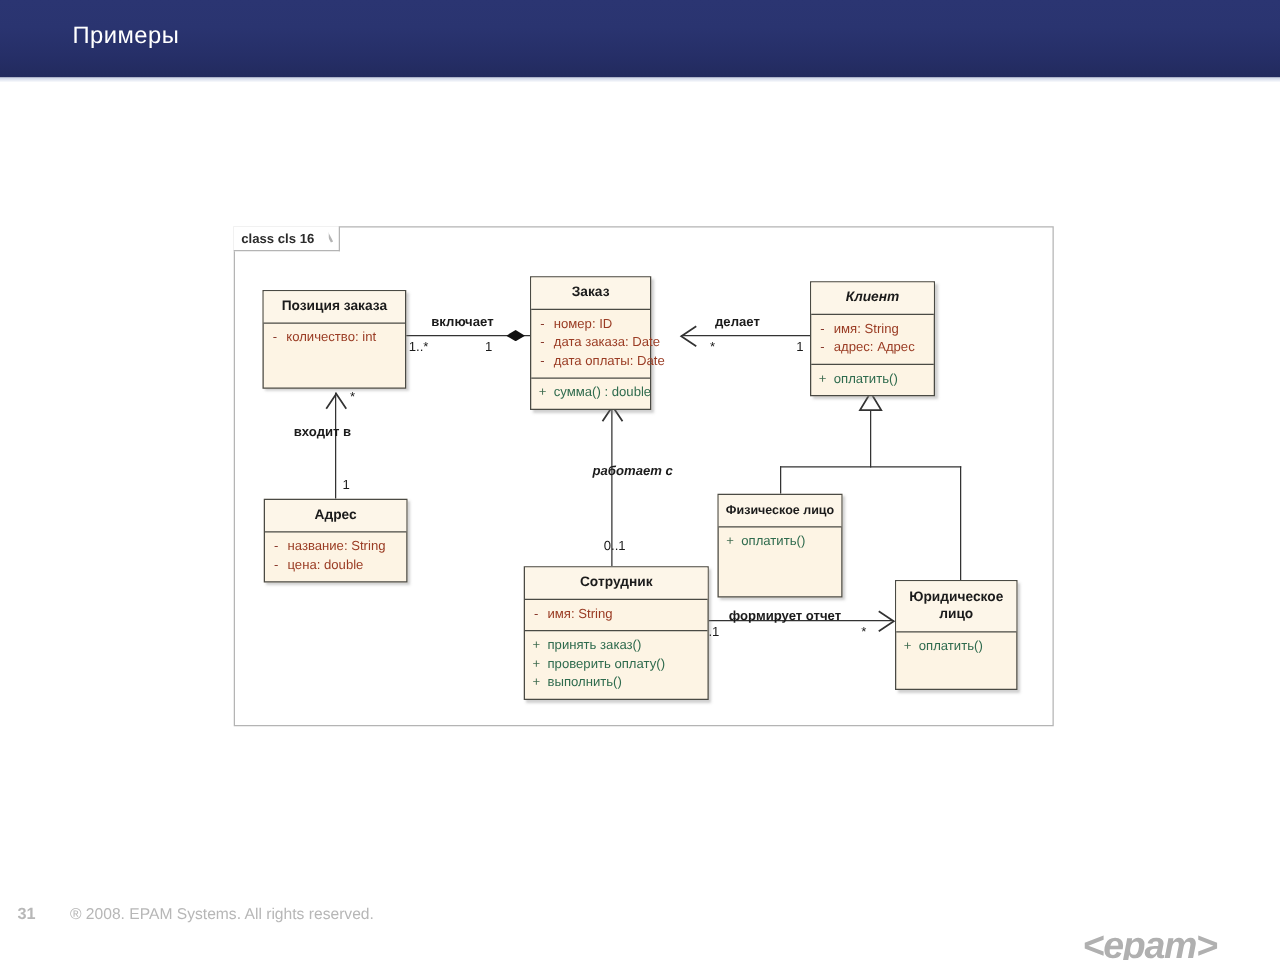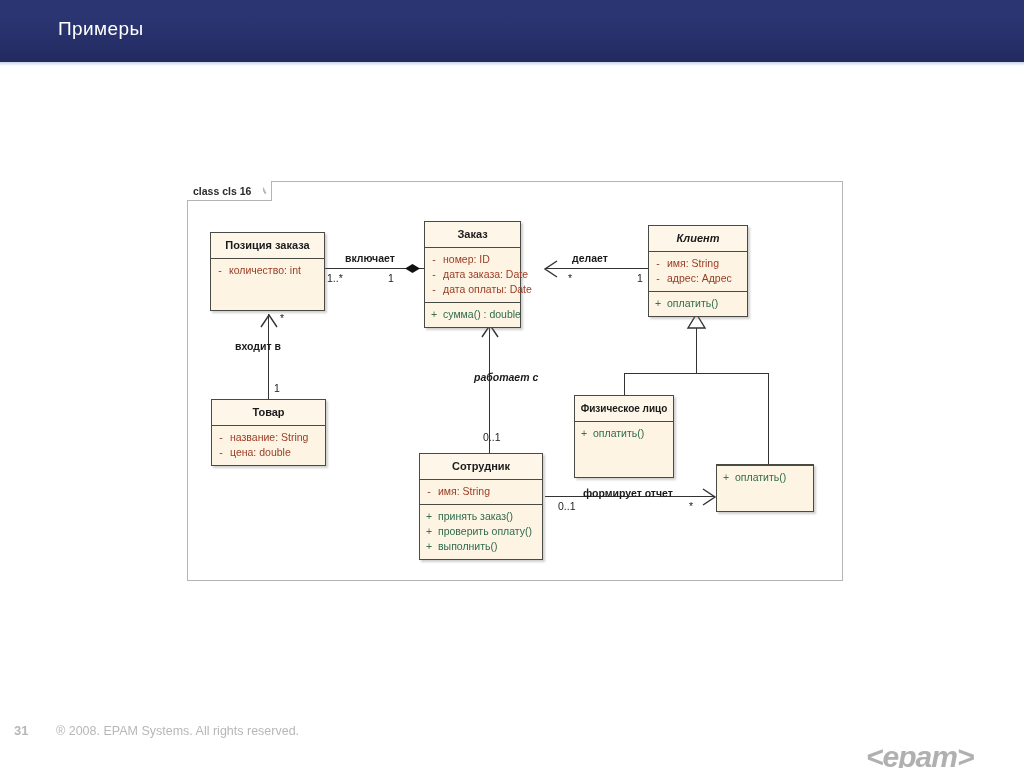--- a/index.html
+++ b/index.html
@@ -266,35 +266,35 @@
     <div class="cls-sep"></div>
     <div class="cls-section">
       <div class="row">
         <span class="vis pub">+</span>
         <span class="mem oper">оплатить()</span>
       </div>
     </div>
   </div>
 
   <div class="cls" style="left:211px; top:399px; width:115px;">
-    <div class="cls-name">Товар</div>
+    <div class="cls-name">Адрес</div>
     <div class="cls-sep"></div>
     <div class="cls-section">
       <div class="row">
         <span class="vis priv">-</span>
         <span class="mem attr">название: String</span>
       </div>
       <div class="row">
         <span class="vis priv">-</span>
         <span class="mem attr">цена: double</span>
       </div>
     </div>
   </div>
 
-  <div class="cls" style="left:419px; top:453px; width:124px;">
+  <div class="cls" style="left:419px; top:453px; width:148px;">
     <div class="cls-name">Сотрудник</div>
     <div class="cls-sep"></div>
     <div class="cls-section">
       <div class="row">
         <span class="vis priv">-</span>
         <span class="mem attr">имя: String</span>
       </div>
     </div>
     <div class="cls-sep"></div>
     <div class="cls-section">
@@ -318,20 +318,21 @@
     <div class="cls-sep"></div>
     <div class="cls-section" style="height:46px;">
       <div class="row">
         <span class="vis pub">+</span>
         <span class="mem oper">оплатить()</span>
       </div>
     </div>
   </div>
 
   <div class="cls" style="left:716px; top:464px; width:98px;">
+    <div class="cls-name wrap" style="padding:7px 4px;">Юридическое лицо</div>
     <div class="cls-sep"></div>
     <div class="cls-section" style="height:36px;">
       <div class="row">
         <span class="vis pub">+</span>
         <span class="mem oper">оплатить()</span>
       </div>
     </div>
   </div>
 
   <div id="page-number">31</div>

